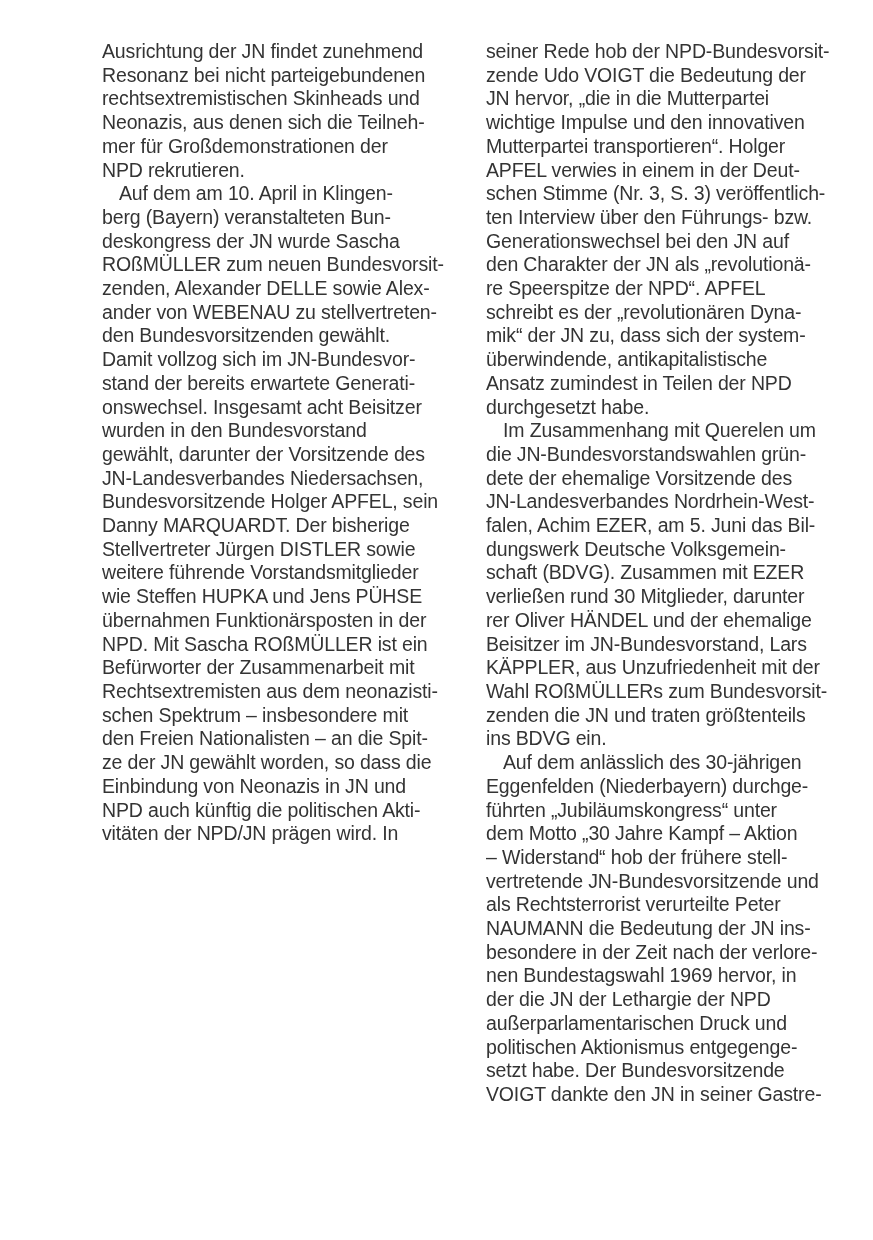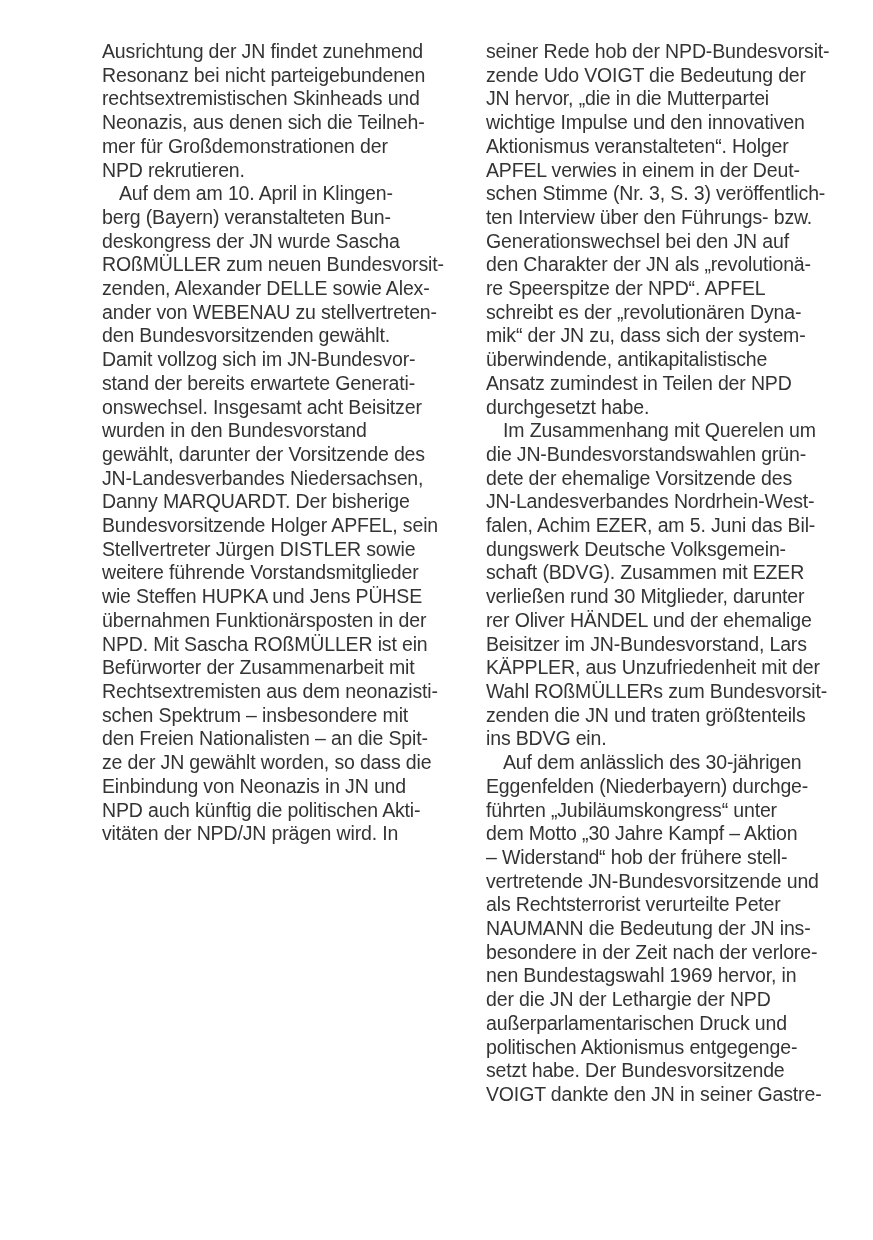--- a/index.html
+++ b/index.html
@@ -54,42 +54,42 @@
       <div class="line">ROßMÜLLER zum neuen Bundesvorsit-</div>
       <div class="line">zenden, Alexander DELLE sowie Alex-</div>
       <div class="line">ander von WEBENAU zu stellvertreten-</div>
       <div class="line">den Bundesvorsitzenden gewählt.</div>
       <div class="line">Damit vollzog sich im JN-Bundesvor-</div>
       <div class="line">stand der bereits erwartete Generati-</div>
       <div class="line">onswechsel. Insgesamt acht Beisitzer</div>
       <div class="line">wurden in den Bundesvorstand</div>
       <div class="line">gewählt, darunter der Vorsitzende des</div>
       <div class="line">JN-Landesverbandes Niedersachsen,</div>
+      <div class="line">Bundesvorsitzende Holger APFEL, sein</div>
       <div class="line">Danny MARQUARDT. Der bisherige</div>
-      <div class="line">Bundesvorsitzende Holger APFEL, sein</div>
       <div class="line">Stellvertreter Jürgen DISTLER sowie</div>
       <div class="line">weitere führende Vorstandsmitglieder</div>
       <div class="line">wie Steffen HUPKA und Jens PÜHSE</div>
       <div class="line">übernahmen Funktionärsposten in der</div>
       <div class="line">NPD. Mit Sascha ROßMÜLLER ist ein</div>
       <div class="line">Befürworter der Zusammenarbeit mit</div>
       <div class="line">Rechtsextremisten aus dem neonazisti-</div>
       <div class="line">schen Spektrum – insbesondere mit</div>
       <div class="line">den Freien Nationalisten – an die Spit-</div>
       <div class="line">ze der JN gewählt worden, so dass die</div>
       <div class="line">Einbindung von Neonazis in JN und</div>
       <div class="line">NPD auch künftig die politischen Akti-</div>
       <div class="line">vitäten der NPD/JN prägen wird. In</div>
     </div>
   <div class="col col-right" id="col-right">
       <div class="line">seiner Rede hob der NPD-Bundesvorsit-</div>
       <div class="line">zende Udo VOIGT die Bedeutung der</div>
       <div class="line">JN hervor, „die in die Mutterpartei</div>
       <div class="line">wichtige Impulse und den innovativen</div>
-      <div class="line">Aktionismus veranstalteten“. Holger</div>
+      <div class="line">Mutterpartei transportieren“. Holger</div>
       <div class="line">APFEL verwies in einem in der Deut-</div>
       <div class="line">schen Stimme (Nr. 3, S. 3) veröffentlich-</div>
       <div class="line">ten Interview über den Führungs- bzw.</div>
       <div class="line">Generationswechsel bei den JN auf</div>
       <div class="line">den Charakter der JN als „revolutionä-</div>
       <div class="line">re Speerspitze der NPD“. APFEL</div>
       <div class="line">schreibt es der „revolutionären Dyna-</div>
       <div class="line">mik“ der JN zu, dass sich der system-</div>
       <div class="line">überwindende, antikapitalistische</div>
       <div class="line">Ansatz zumindest in Teilen der NPD</div>

